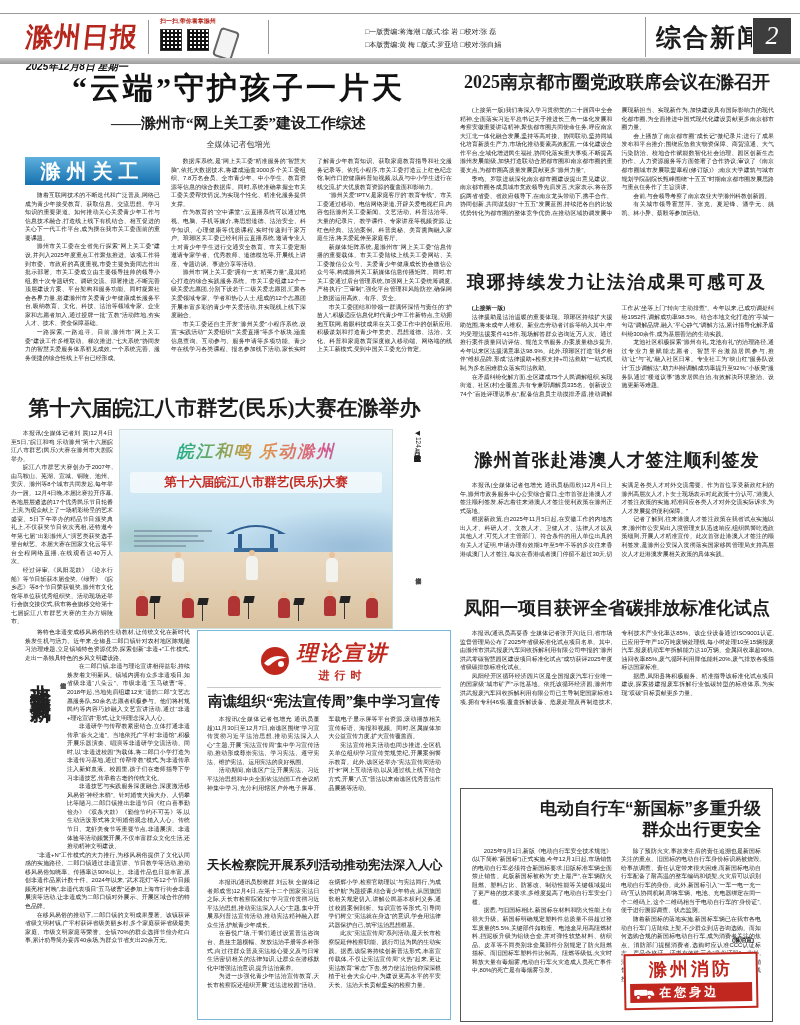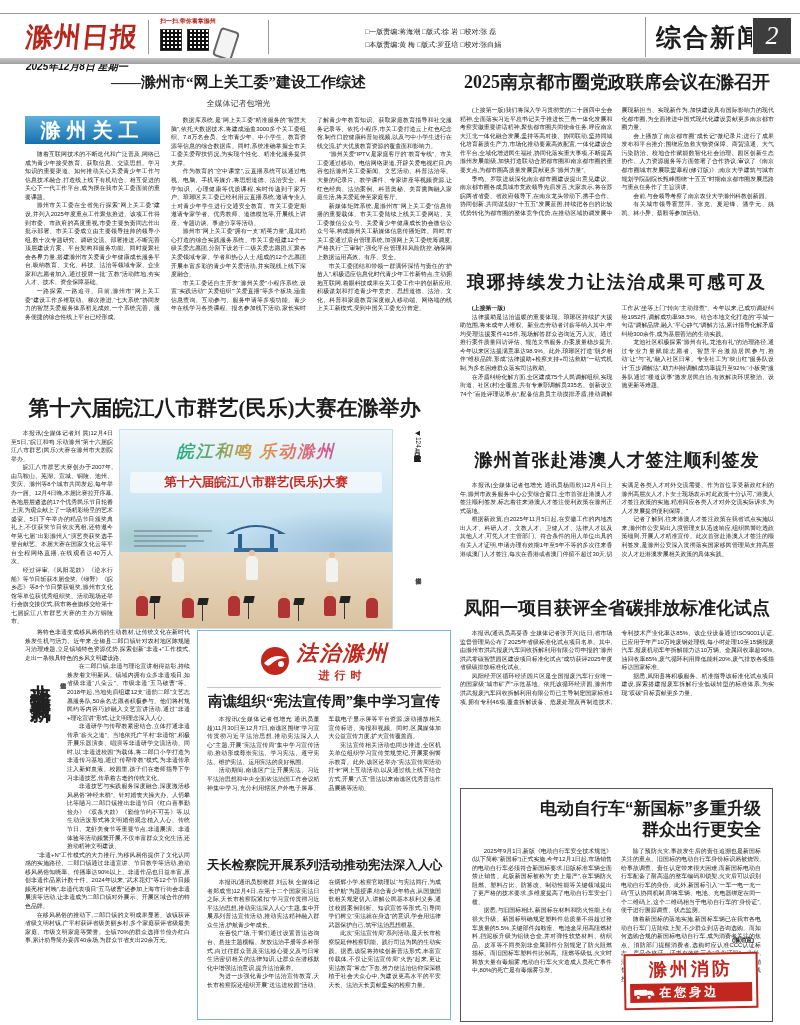--- a/index.html
+++ b/index.html
@@ -129,20 +129,21 @@
   <div class="abs credits">
     <div>□一版责编:蒋海潮  □版式:徐 岩  □校对:张 磊</div>
     <div>□本版责编:黄 梅  □版式:罗亚培  □校对:张白娟</div>
   </div>
   <div class="abs vdiv" style="left:645px;top:17px;height:40px;"></div>
   <div class="abs section-title">综合新闻</div>
   <div class="abs pagebox">2</div>
   <div class="abs rule-thick"></div>
 
   <div class="abs art-main">
+    <h1 class="main-h1">“云端”守护孩子一片天</h1>
     <h2 class="main-h2">——滁州市“网上关工委”建设工作综述</h2>
     <div class="byline">全媒体记者包增光</div>
     <div class="cols3 just body-sm main-body">
       <div class="banner-blue">滁州关工</div>
       <p class="t">随着互联网技术的不断迭代和广泛普及,网络已成为青少年接受教育、获取信息、交流思想、学习知识的重要渠道。如何推动关心关爱青少年工作与信息技术融合,打造线上线下有机结合、相互促进的关心下一代工作平台,成为摆在我市关工委面前的重要课题。</p>
       <p class="t">滁州市关工委在全省先行探索“网上关工委”建设,并列入2025年度重点工作聚焦推进。该项工作得到市委、市政府的高度重视,市委主要负责同志作出批示部署。市关工委成立由主要领导挂帅的领导小组,数十次专题研究、调研交流、部署推进,不断完善顶层建设方案、平台架构和服务功能。同时凝聚社会各界力量,搭建滁州市关爱青少年健康成长服务平台,吸纳教育、文化、科技、法治等领域专家、企业家和志愿者加入,通过授牌一批“五教”活动阵地,夯实人才、技术、资金保障基础。</p>
       <p class="t">一路探索,一路追寻。目前,滁州市“网上关工委”建设工作多维联动、梯次推进,“七大系统”协同发力的智慧关爱服务体系初见成效,一个系统完善、服务便捷的综合性线上平台已经形成。</p>
       <p class="t">数据库系统,是“网上关工委”精准服务的“智慧大脑”,依托大数据技术,将建成涵盖3000多个关工委组织、7.8万名会员、全市青少年、中小学生、教育资源等信息的综合数据库。同时,系统准确掌握全市关工委关爱帮扶情况,为实现个性化、精准化服务提供支撑。</p>
       <p class="t">作为教育的“空中课堂”,云直播系统可以通过电视、电脑、手机等媒介,将思想道德、法治安全、科学知识、心理健康等优质课程,实时传递到千家万户。琅琊区关工委已经利用云直播系统,邀请专业人士对青少年学生进行交通安全教育。市关工委定期邀请专家学者、优秀教师、道德模范等,开展线上讲座、专题访谈、事迹分享等活动。</p>
       <p class="t">滁州市“网上关工委”拥有一支“精英力量”,是其精心打造的综合实践服务系统。市关工委组建12个一级关爱志愿团,分别下设若干二级关爱志愿团,汇聚各关爱领域专家、学者和热心人士,组成的12个志愿团开展丰富多彩的青少年关爱活动,并实现线上线下深度融合。</p>
@@ -257,21 +258,21 @@
   </div>
 
   <div class="abs law-box">
     <div class="law-logo">
       <svg width="30" height="30" viewBox="0 0 30 30">
         <circle cx="15" cy="15" r="14" fill="#c0281e"></circle>
         <path d="M4 17 Q14 6 27 12 Q18 11 10 19 Q7 21 4 17 Z" fill="#fff"></path>
         <circle cx="21" cy="18" r="3" fill="#fff"></circle>
       </svg>
       <div class="law-word">
-        <div class="law-main">法治滁州</div>
+        <div class="law-main">理论宣讲</div>
         <div class="law-sub">进行时</div>
       </div>
     </div>
     <h3 class="law-h">南谯组织“宪法宣传周”集中学习宣传</h3>
     <div class="cols2 just body-sm" style="height:138px;">
       <p class="t">本报讯(全媒体记者包增光 通讯员董 超)11月30日至12月7日,南谯区围绕“学习宣传贯彻习近平法治思想,推动宪法深入人心”主题,开展“宪法宣传周”集中学习宣传活动,推动形成尊崇宪法、学习宪法、遵守宪法、维护宪法、运用宪法的良好氛围。</p>
       <p class="t">活动期间,南谯区广泛开展宪法、习近平法治思想和中央全面依法治国工作会议精神集中学习,充分利用辖区户外电子屏幕、车载电子显示屏等平台资源,滚动播放相关宣传标语、海报和视频。同时,区属媒体加大公益宣传力度,扩大宣传覆盖面。</p>
       <p class="t">宪法宣传相关活动也同步推进,全区机关单位组织学习宣传党规党纪,开展案例警示教育。此外,该区还举办“宪法宣传周活动打卡”网上互动活动,以及通过线上线下结合方式,开展“八五”普法以来南谯区优秀普法作品展播等活动。</p>
     </div>
     <h3 class="law-h small">天长检察院开展系列活动推动宪法深入人心</h3>

